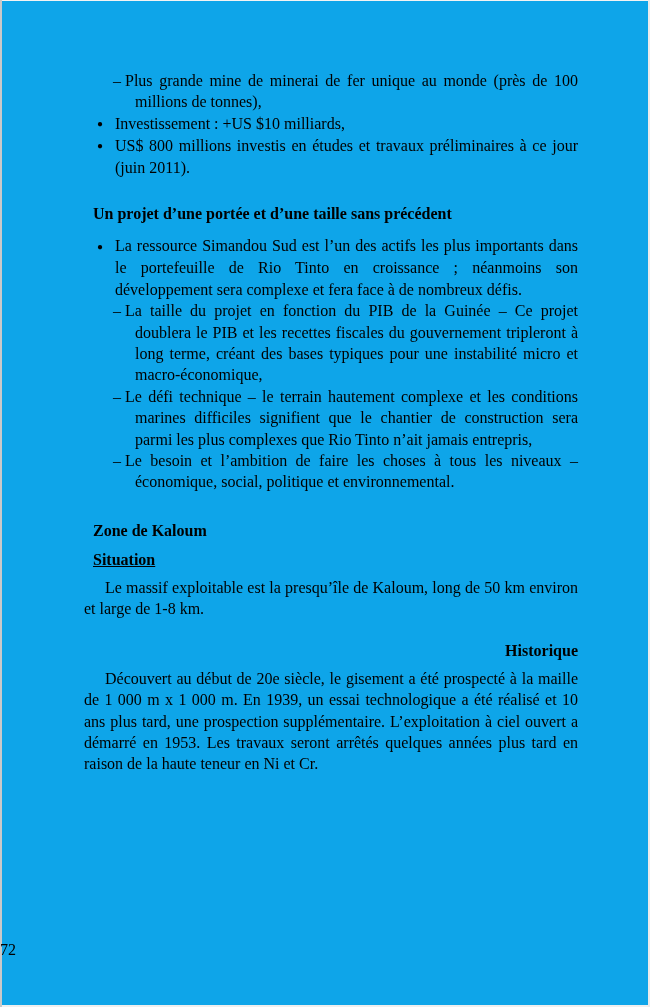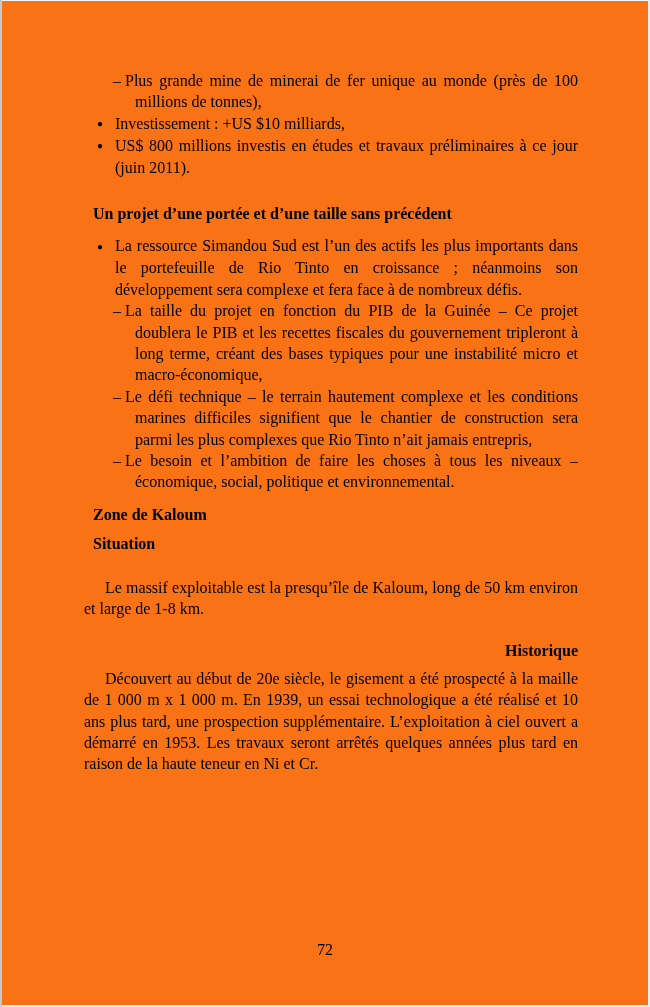--- a/index.html
+++ b/index.html
@@ -10,21 +10,21 @@
     position: relative;
     overflow: hidden;
     font-family: "Liberation Serif", "DejaVu Serif", serif;
     font-size: 16px;
     line-height: 21.4px;
     color: #000000;
   }
   .page {
     position: absolute;
     inset: 0;
-    background: #f97316;
+    background: #0ea5e9;
     box-shadow:
       inset 2px 0 0 #c9c9c9,
       inset -2px 0 0 #ebebeb,
       inset 0 -2px 0 #efefef,
       inset 0 1px 0 #f3f3f3;
   }
   .text-block {
     position: absolute;
     top: 70px;
     left: 72px;
@@ -42,35 +42,35 @@
     font-size: 10px;
     vertical-align: 1.5px;
   }
   
   .hd {
     font-weight: bold;
     font-size: 16px;
     margin-left: 21px;
   }
   .hd-project { margin-top: 25px; margin-bottom: 11px; font-family: Liberation Serif, serif; }
-  .hd-kaloum  { margin-top: 11px; margin-bottom: 0; }
-  .hd-sub     { margin-top: 8px;  margin-bottom: 22px; }
+  .hd-kaloum  { margin-top: 27px; margin-bottom: 0; }
+  .hd-sub     { margin-top: 8px;  margin-bottom: 6px; text-decoration: underline; }
   .hd-sub2    { margin-top: 21px; margin-bottom: 6px; text-align: right; }
   
   .para {
     text-align: justify;
     text-indent: 21px;
     margin-left: 12px;
   }
   .pageno {
     position: absolute;
     bottom: 47px;
     left: 0;
     width: 100%;
-    text-align: center;
+    text-align: left;
     font-size: 16px;
   }
 </style>
 </head>
 <body>
 
 <div class="page">
   <main class="text-block">
 
     <div class="li dash">

